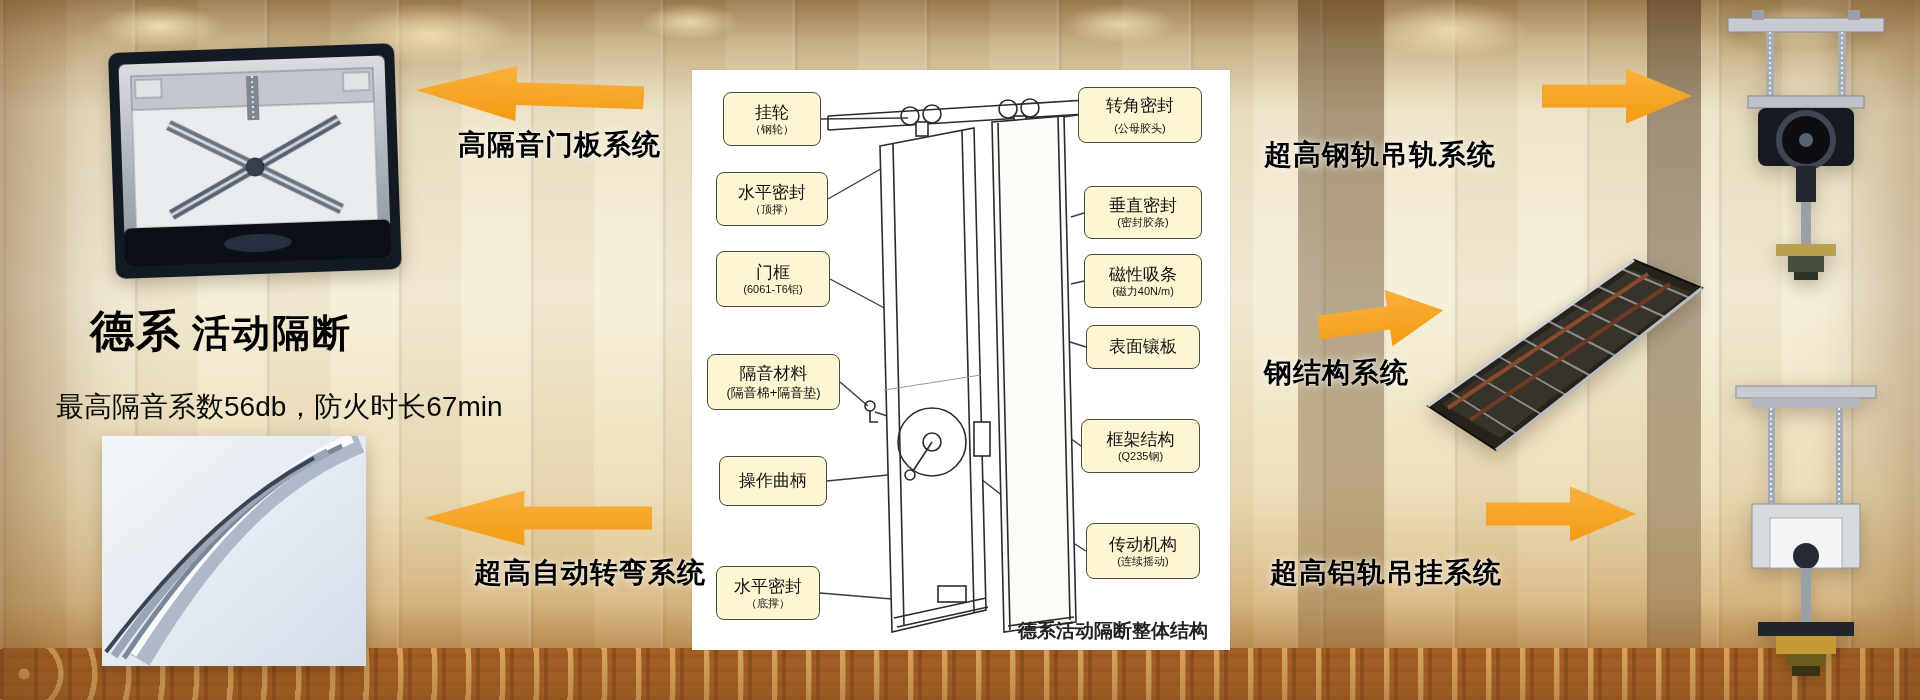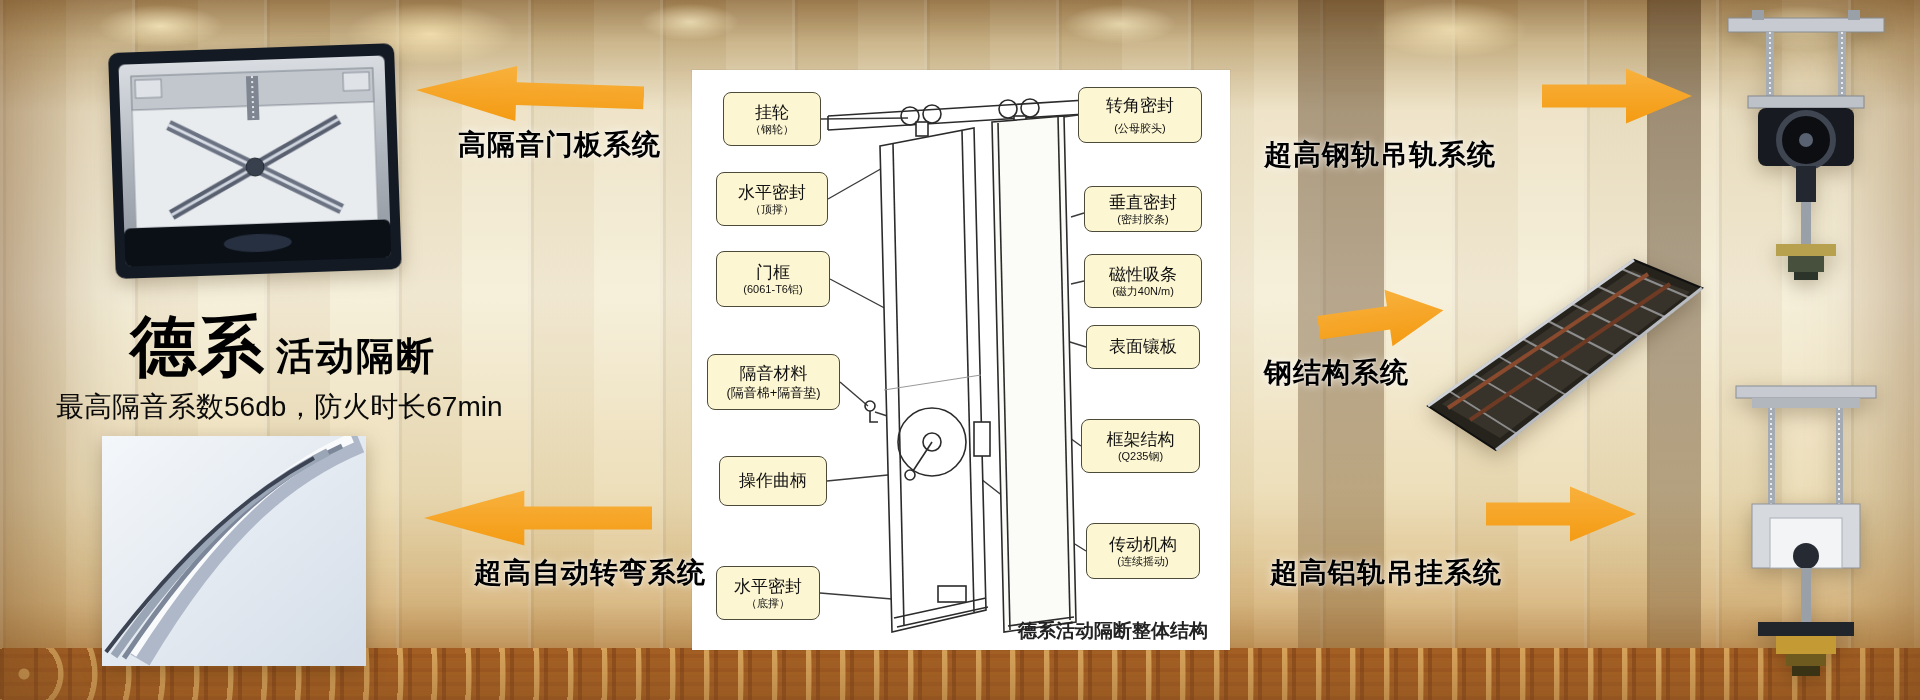--- a/index.html
+++ b/index.html
@@ -48,42 +48,42 @@
 
   .syslabel{position:absolute;z-index:5;font-size:28px;font-weight:800;color:#000;letter-spacing:1px;white-space:nowrap;
             text-shadow:0 0 8px rgba(255,255,255,.85),0 0 2px rgba(255,255,255,.9);}
   .lab1{left:458px;top:126px;}
   .lab2{left:474px;top:554px;}
   .lab3{left:1264px;top:136px;}
   .lab4{left:1264px;top:354px;}
   .lab5{left:1270px;top:554px;}
 
   .title{position:absolute;left:90px;top:302px;z-index:5;color:#000;white-space:nowrap;}
-  .title .brand{font-size:66px;font-weight:900;letter-spacing:2px;margin-left:40px;}
+  .title .brand{font-size:44px;font-weight:900;letter-spacing:2px;}
   .title .product{font-size:38px;font-weight:600;margin-left:10px;letter-spacing:2px;text-align:right;}
   .subtitle{position:absolute;left:56px;top:388px;z-index:5;font-size:28px;color:#0a0a0a;white-space:nowrap;}
 
   .panel{position:absolute;left:692px;top:70px;width:538px;height:580px;background:var(--panel-bg,#ffffff);
          z-index:3;box-shadow:0 0 0 1px rgba(0,0,0,.04);}
   .drawing{position:absolute;inset:0;width:100%;height:100%;}
 
   .callout{position:absolute;background:var(--callout-bg,#FCF6D2);border:1.5px solid var(--callout-border,#4c4a38);
            border-radius:8px;display:flex;flex-direction:column;justify-content:center;align-items:center;
            text-align:center;font-weight:400;color:#111;padding:3px 12px;box-sizing:border-box;line-height:1.25;}
   .callout span{display:block;font-size:17px;}
   .callout span.l2{font-size:11px;}
   .lc0{left:31px;top:22px;width:98px;height:54px;}
   .lc1{left:24px;top:102px;width:112px;height:54px;}
   .lc2{left:24px;top:181px;width:114px;height:56px;}
   .lc3{left:15px;top:284px;width:133px;height:56px;}
   .lc3 span.l2{font-size:13px;}
   .lc4{left:27px;top:386px;width:108px;height:50px;}
   .lc5{left:24px;top:496px;width:104px;height:54px;}
   .rc0{left:386px;top:17px;width:124px;height:56px;gap:6px;}
-  .rc1{left:392px;top:116px;width:118px;height:46px;}
+  .rc1{left:392px;top:116px;width:118px;height:53px;}
   .rc2{left:392px;top:184px;width:118px;height:54px;}
   .rc3{left:394px;top:255px;width:114px;height:44px;}
   .rc4{left:389px;top:349px;width:119px;height:54px;}
   .rc5{left:394px;top:453px;width:114px;height:56px;}
   .caption{position:absolute;left:326px;top:548px;font-size:19px;font-weight:600;color:#222;white-space:nowrap;}
 </style>
 </head>
 <body>
 
 <div class="stage">

